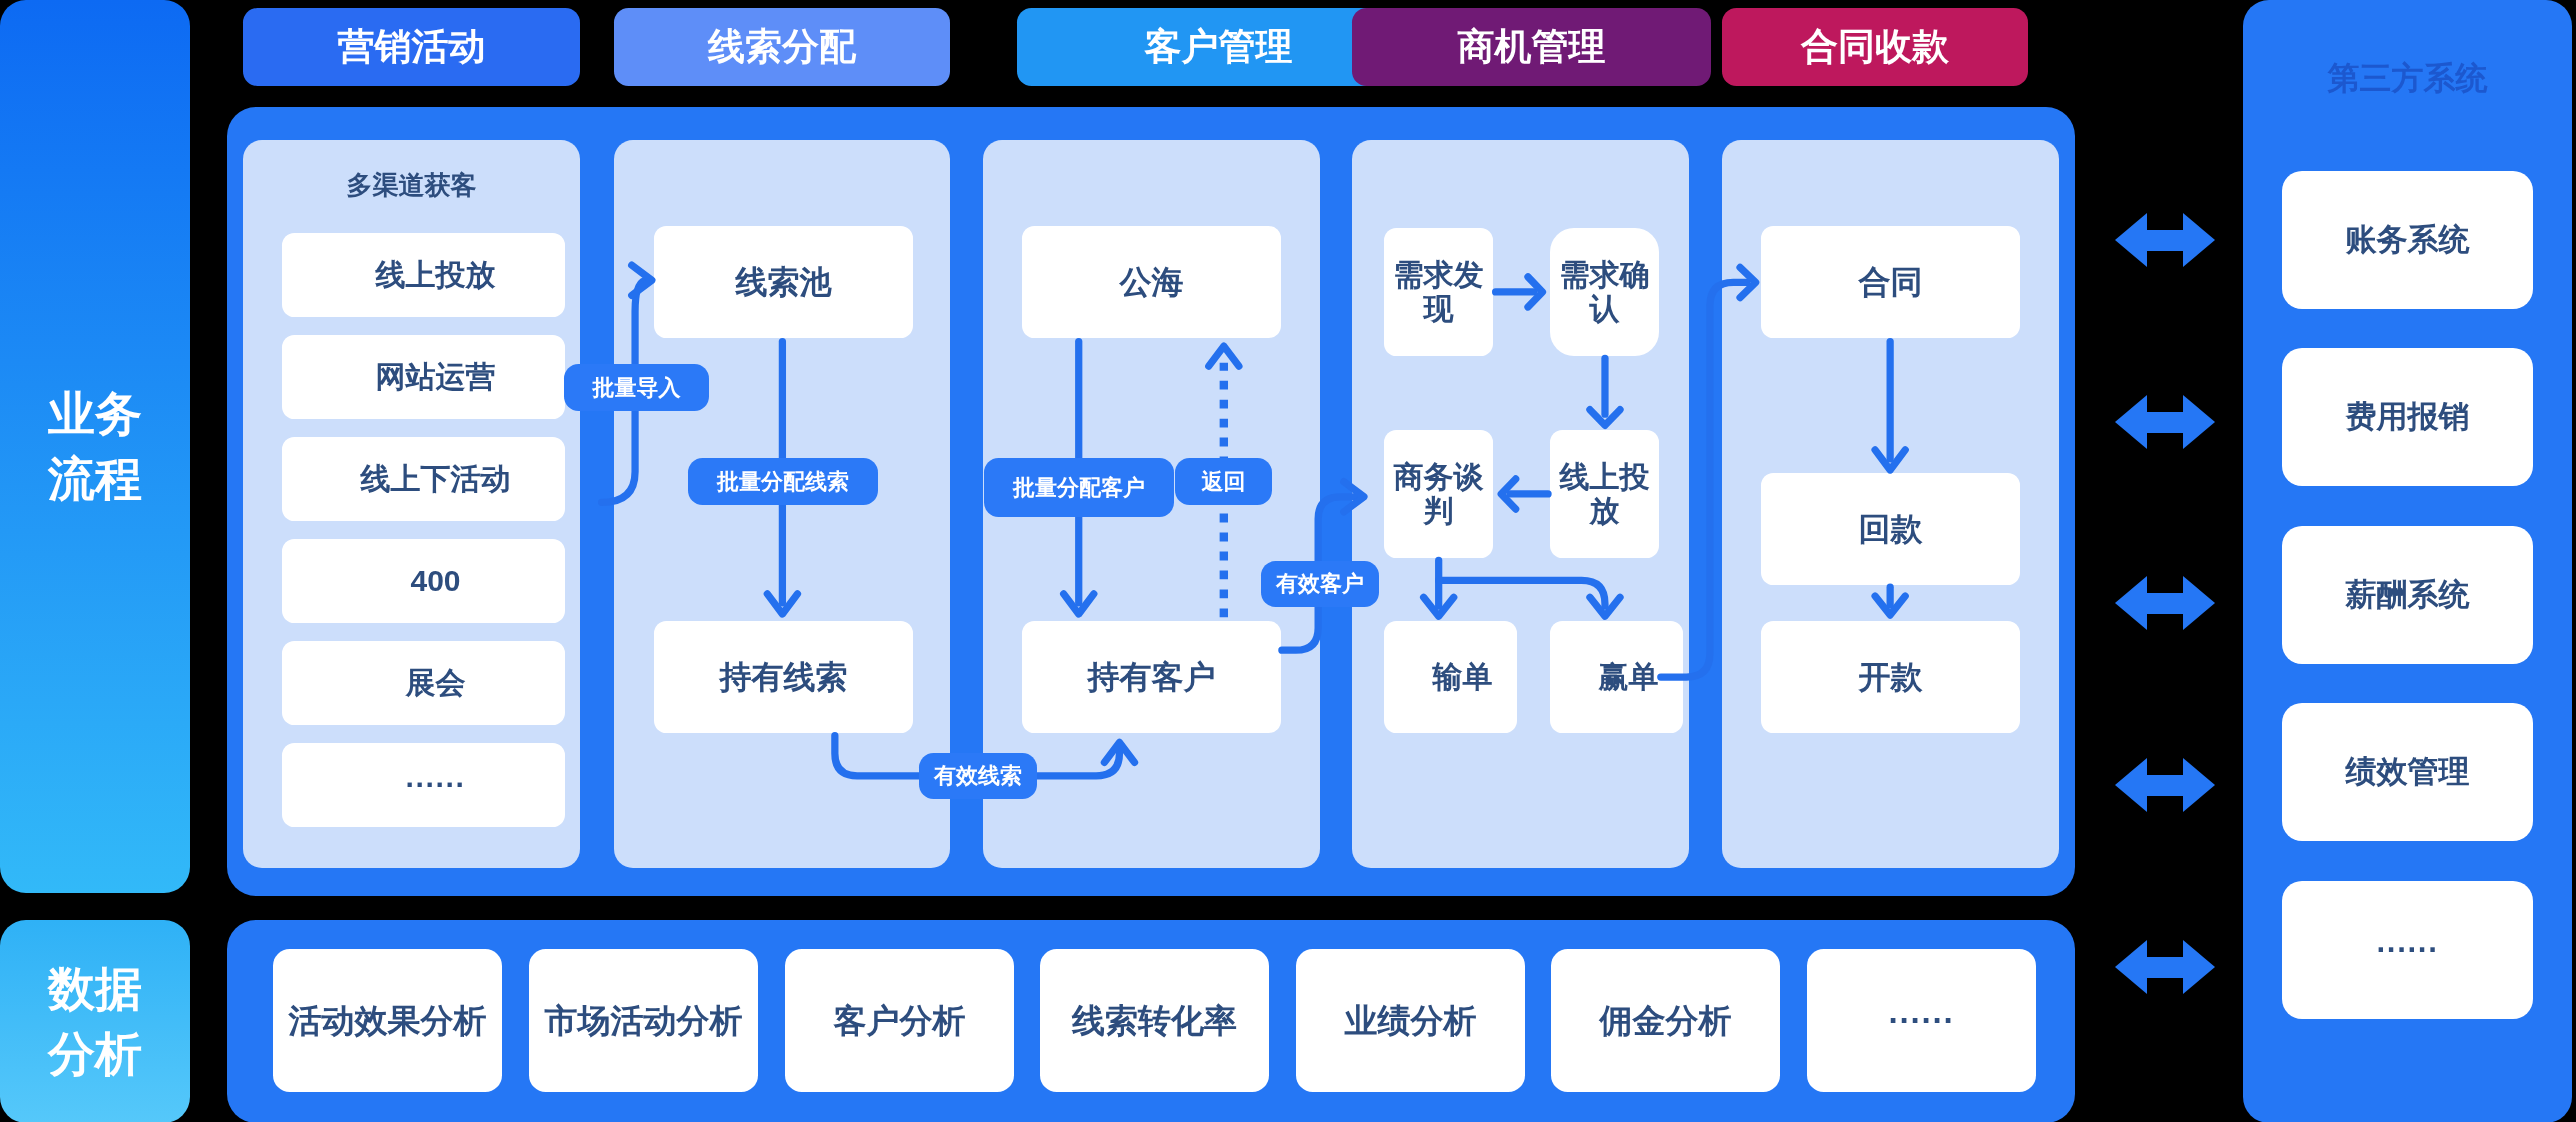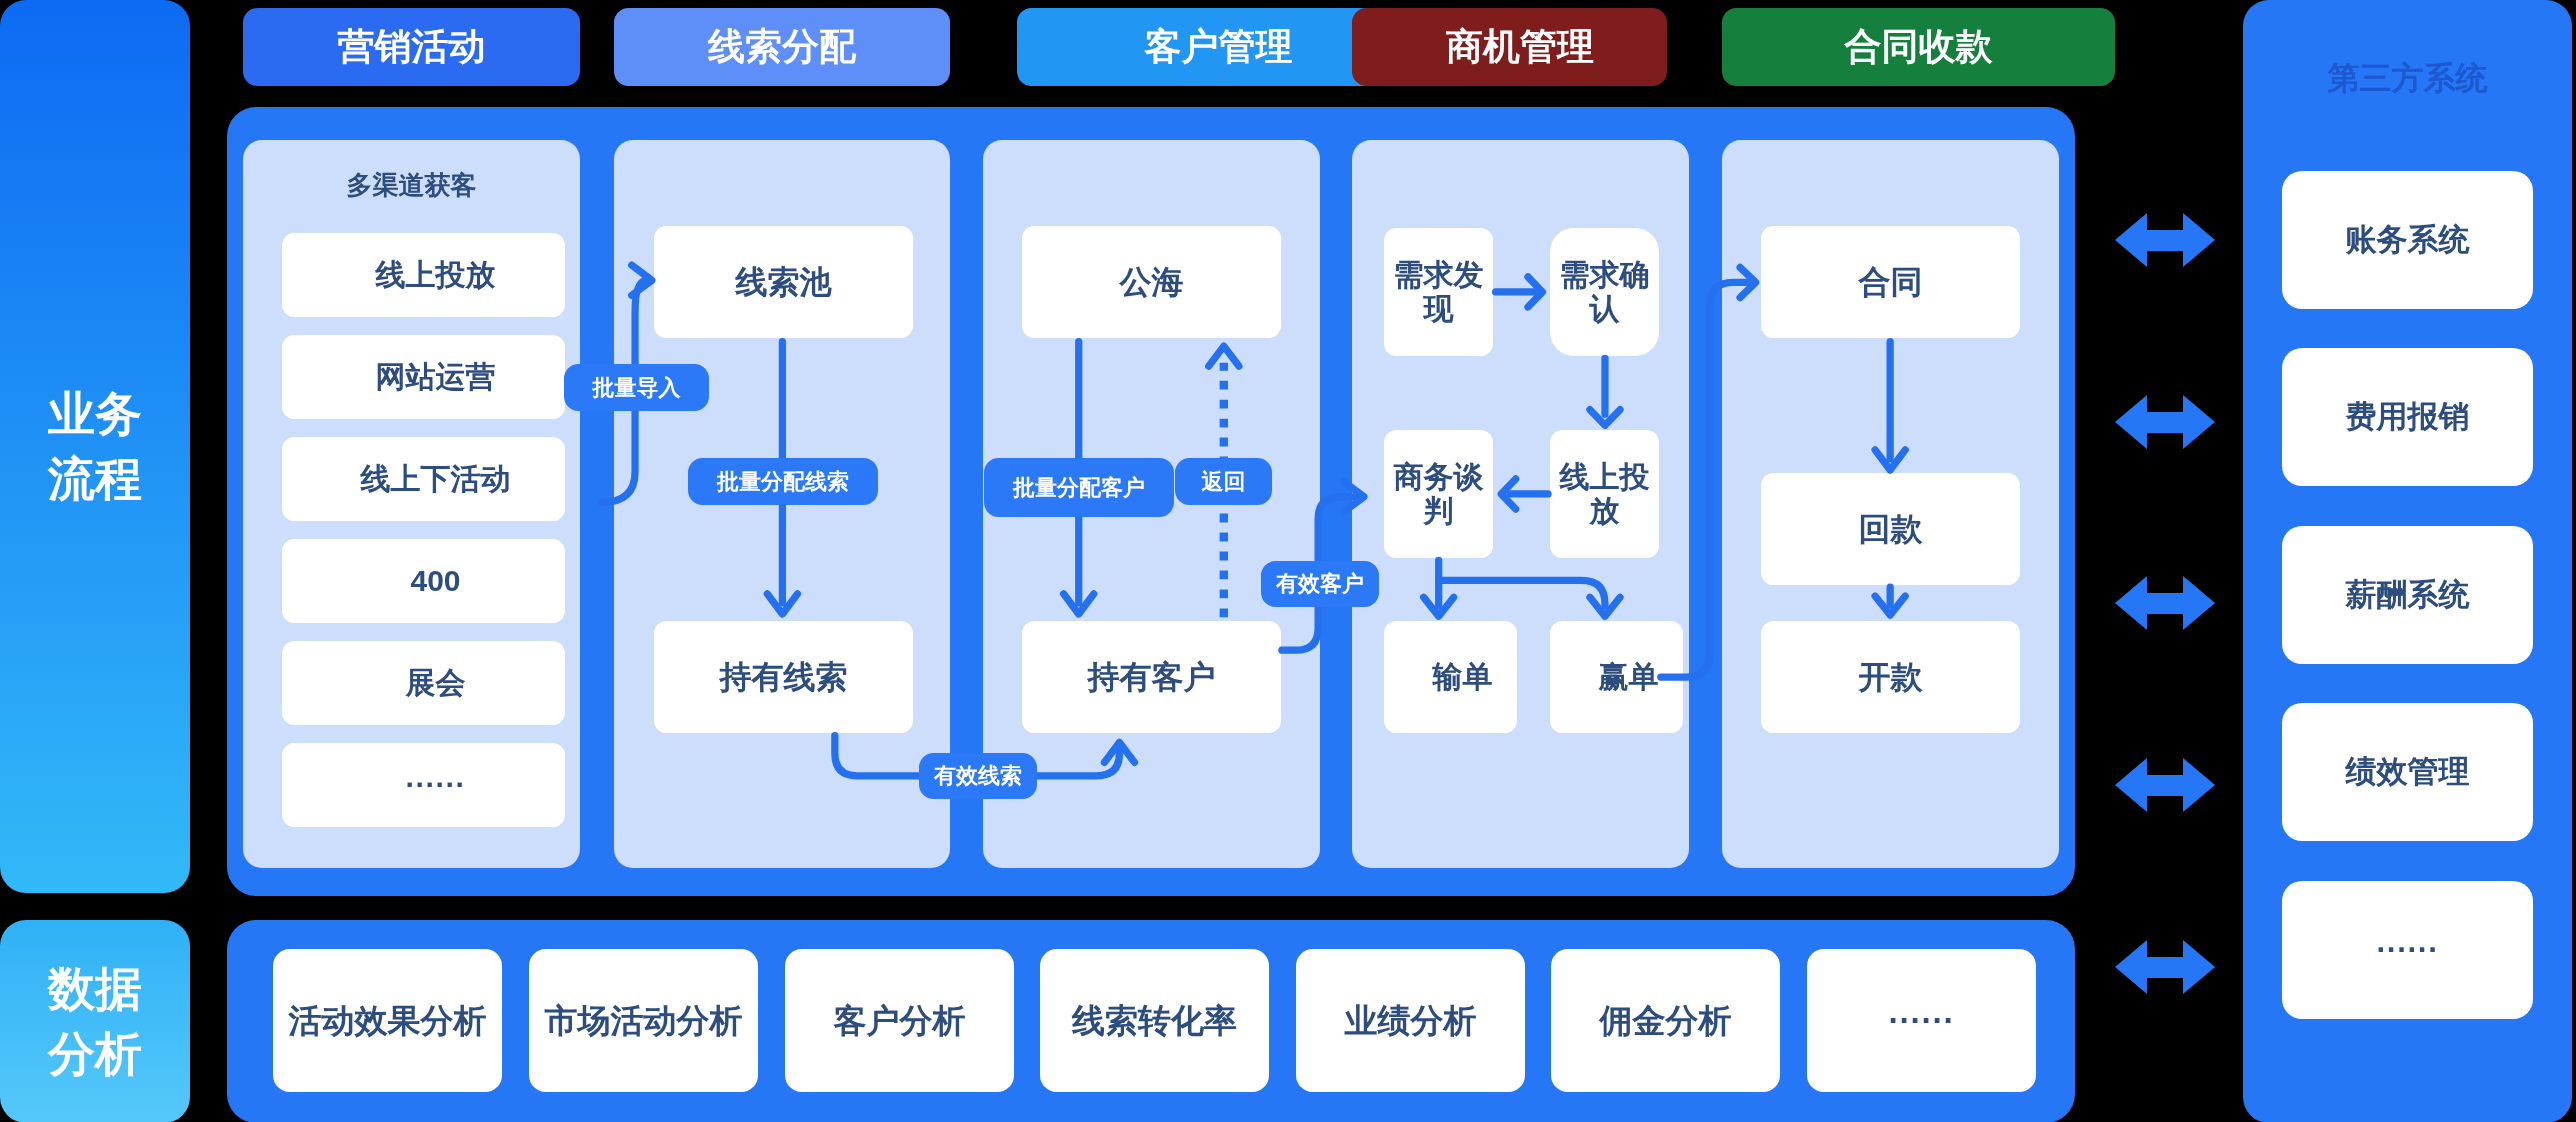--- a/index.html
+++ b/index.html
@@ -57,22 +57,22 @@
 <div class="abs side-block flexc" id="biz-process">
   <div class="side-label">业务流程</div>
 </div>
 <div class="abs side-block flexc" id="data-analysis">
   <div class="side-label">数据分析</div>
 </div>
 
 <div class="abs hdr flexc" style="left: 243px; width: 337px; background: rgb(42, 107, 242);">营销活动</div>
 <div class="abs hdr flexc" style="left: 614px; width: 336px; background: rgb(94, 142, 248);">线索分配</div>
 <div class="abs hdr flexc" style="left: 1017px; width: 403px; background: rgb(33, 150, 243);">客户管理</div>
-<div class="abs hdr flexc" style="left: 1352px; width: 294px; background: #7f1d1d; padding-left: 21px;">商机管理</div>
-<div class="abs hdr flexc" style="left: 1722px; width: 393px; background: #15803d;">合同收款</div>
+<div class="abs hdr flexc" style="left: 1352px; width: 359px; background: #701a75;">商机管理</div>
+<div class="abs hdr flexc" style="left: 1722px; width: 306px; background: #be185d;">合同收款</div>
 
 <div class="abs container-blue" id="main-flow"></div>
 
 <div class="abs panel" style="left:243px;width:337px;"></div>
 <div class="abs panel" style="left:614px;width:336px;"></div>
 <div class="abs panel" style="left:983px;width:337px;"></div>
 <div class="abs panel" style="left:1352px;width:337px;"></div>
 <div class="abs panel" style="left:1722px;width:337px;"></div>
 
 <div class="abs col-title flexc" style="left:243px;top:167px;width:337px;height:36px;">多渠道获客</div>

